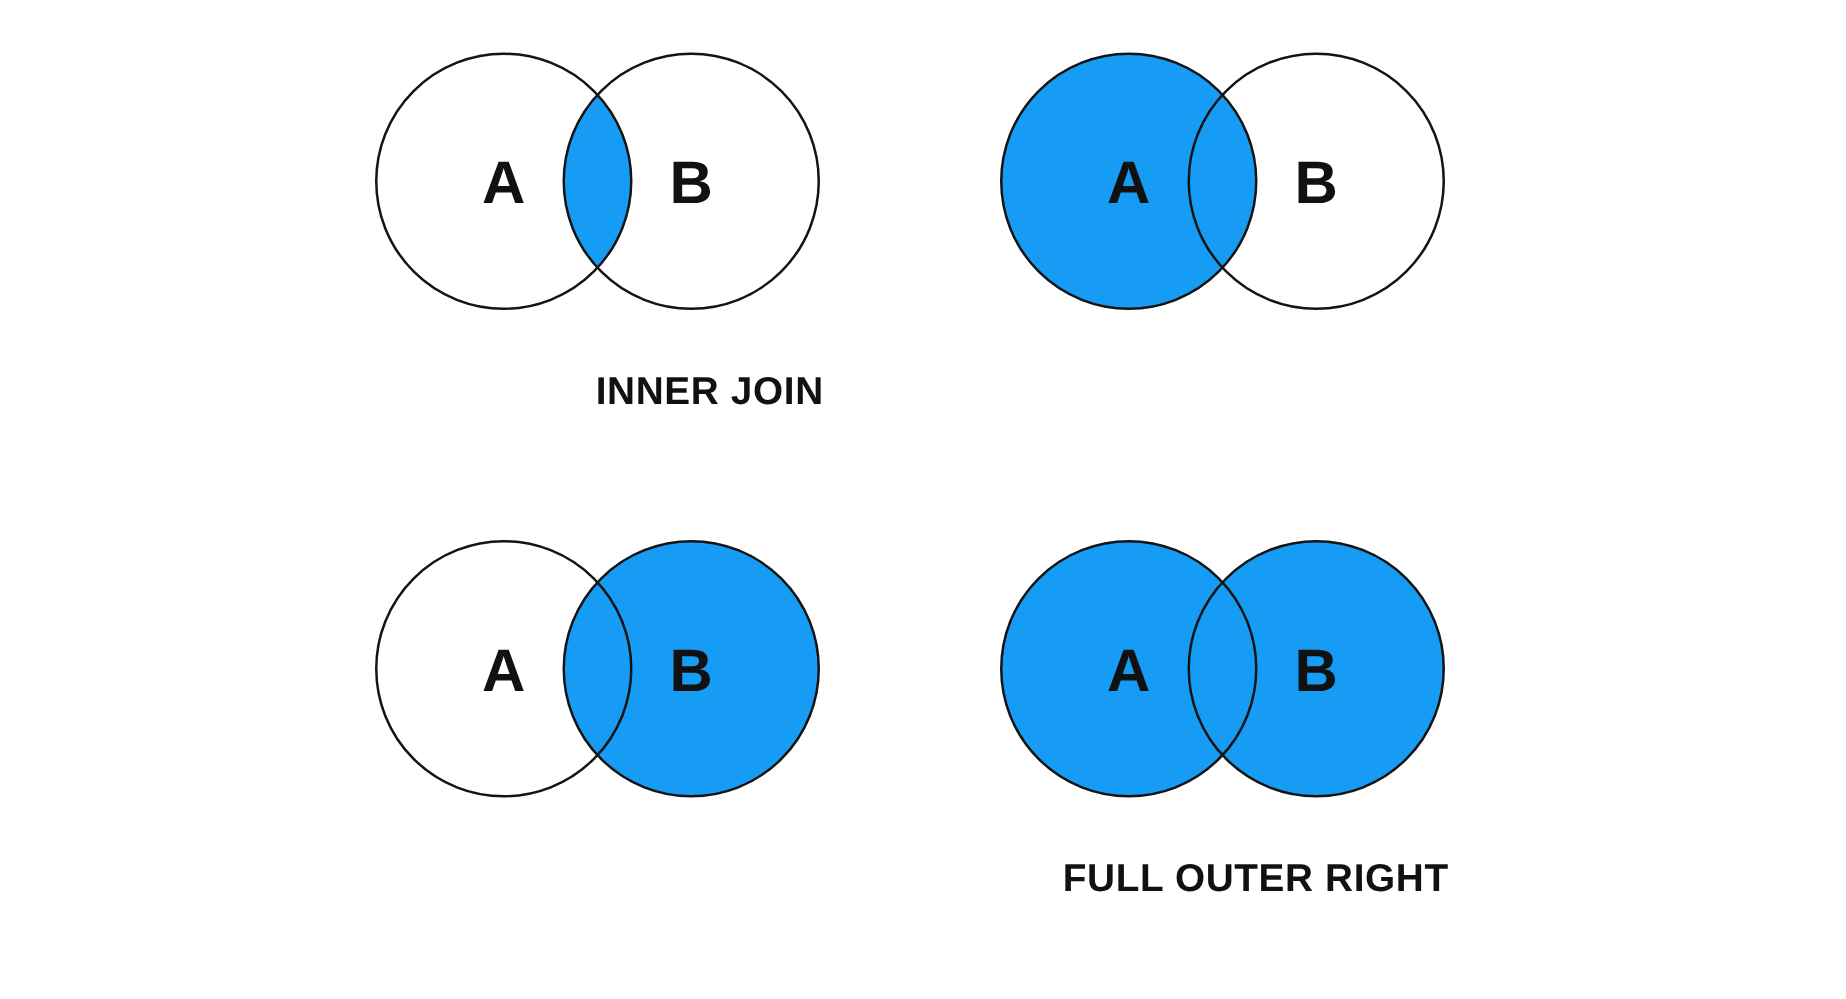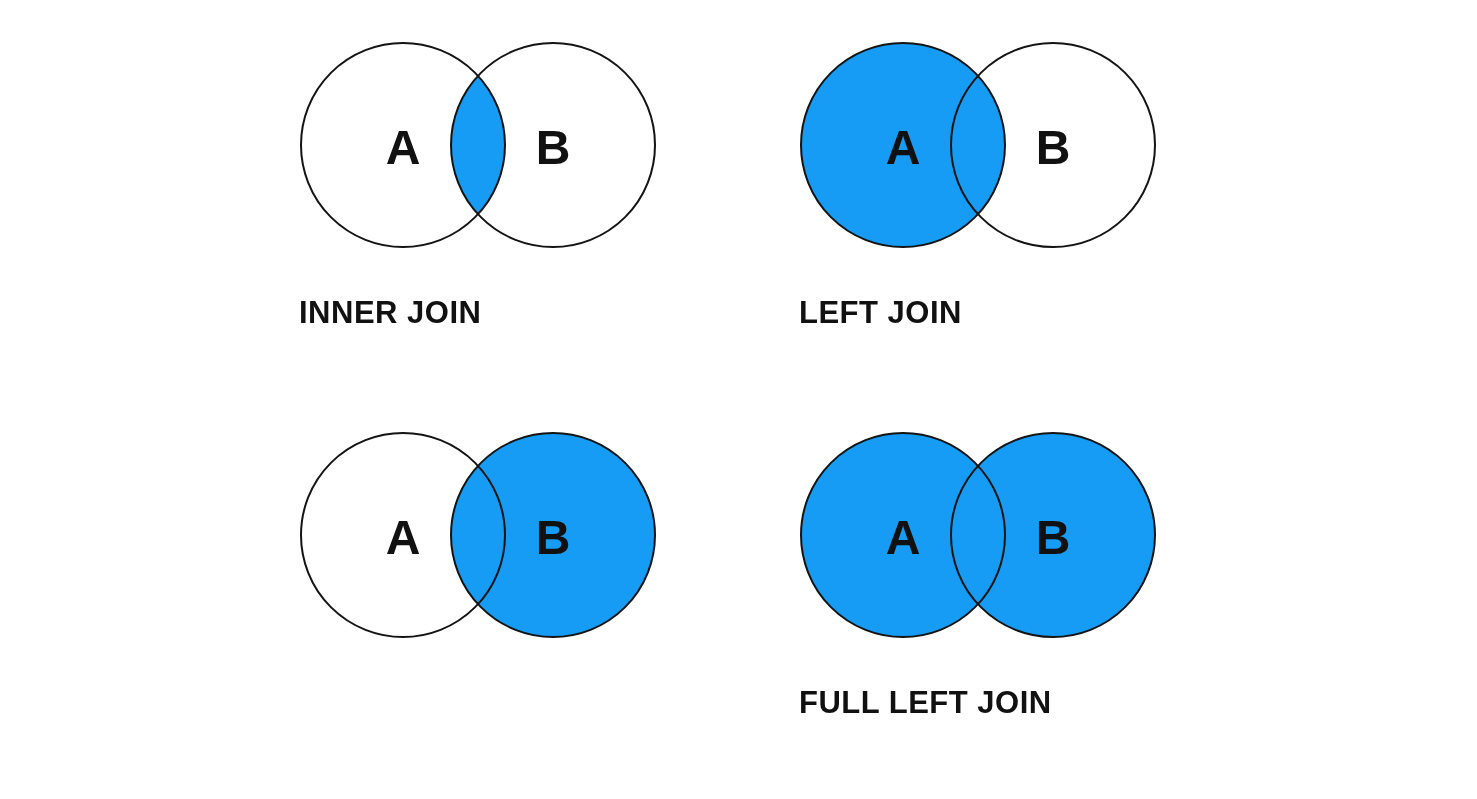--- a/index.html
+++ b/index.html
@@ -34,21 +34,21 @@
     font-weight: 700;
     font-size: 48px;
     text-anchor: middle;
     dominant-baseline: central;
   }
   .panel .title {
     position: absolute;
     top: 254px;
     left: 0;
     width: 100%;
-    text-align: left;
+    text-align: right;
     font-weight: 700;
     font-size: 31px;
     letter-spacing: 0.5px;
     color: #111111;
     white-space: nowrap;
   }
 </style>
 </head>
 <body>
 
@@ -70,21 +70,20 @@
   <div class="panel" style="left:799px; top:41px;">
     <svg class="venn" viewBox="0 0 360 208" width="360" height="208">
       <circle cx="104" cy="104" r="102" fill="#169CF4"></circle>
       <circle cx="254" cy="104" r="102" fill="none"></circle>
       <path d="M179 34.9 A102 102 0 0 1 179 173.1 A102 102 0 0 1 179 34.9 Z" fill="none"></path>
       <circle class="outline" cx="104" cy="104" r="102"></circle>
       <circle class="outline" cx="254" cy="104" r="102"></circle>
       <text class="setlabel" x="104" y="106">A</text>
       <text class="setlabel" x="254" y="106">B</text>
     </svg>
-    <div class="title">LEFT JOIN</div>
   </div>
 
   <div class="panel" style="left:299px; top:431px;">
     <svg class="venn" viewBox="0 0 360 208" width="360" height="208">
       <circle cx="104" cy="104" r="102" fill="none"></circle>
       <circle cx="254" cy="104" r="102" fill="#169CF4"></circle>
       <path d="M179 34.9 A102 102 0 0 1 179 173.1 A102 102 0 0 1 179 34.9 Z" fill="none"></path>
       <circle class="outline" cx="104" cy="104" r="102"></circle>
       <circle class="outline" cx="254" cy="104" r="102"></circle>
       <text class="setlabel" x="104" y="106">A</text>
@@ -95,16 +94,16 @@
   <div class="panel" style="left:799px; top:431px;">
     <svg class="venn" viewBox="0 0 360 208" width="360" height="208">
       <circle cx="104" cy="104" r="102" fill="#169CF4"></circle>
       <circle cx="254" cy="104" r="102" fill="#169CF4"></circle>
       <path d="M179 34.9 A102 102 0 0 1 179 173.1 A102 102 0 0 1 179 34.9 Z" fill="none"></path>
       <circle class="outline" cx="104" cy="104" r="102"></circle>
       <circle class="outline" cx="254" cy="104" r="102"></circle>
       <text class="setlabel" x="104" y="106">A</text>
       <text class="setlabel" x="254" y="106">B</text>
     </svg>
-    <div class="title">FULL LEFT JOIN</div>
+    <div class="title">FULL OUTER RIGHT</div>
   </div>
 
 </div>
 
 </body></html>

